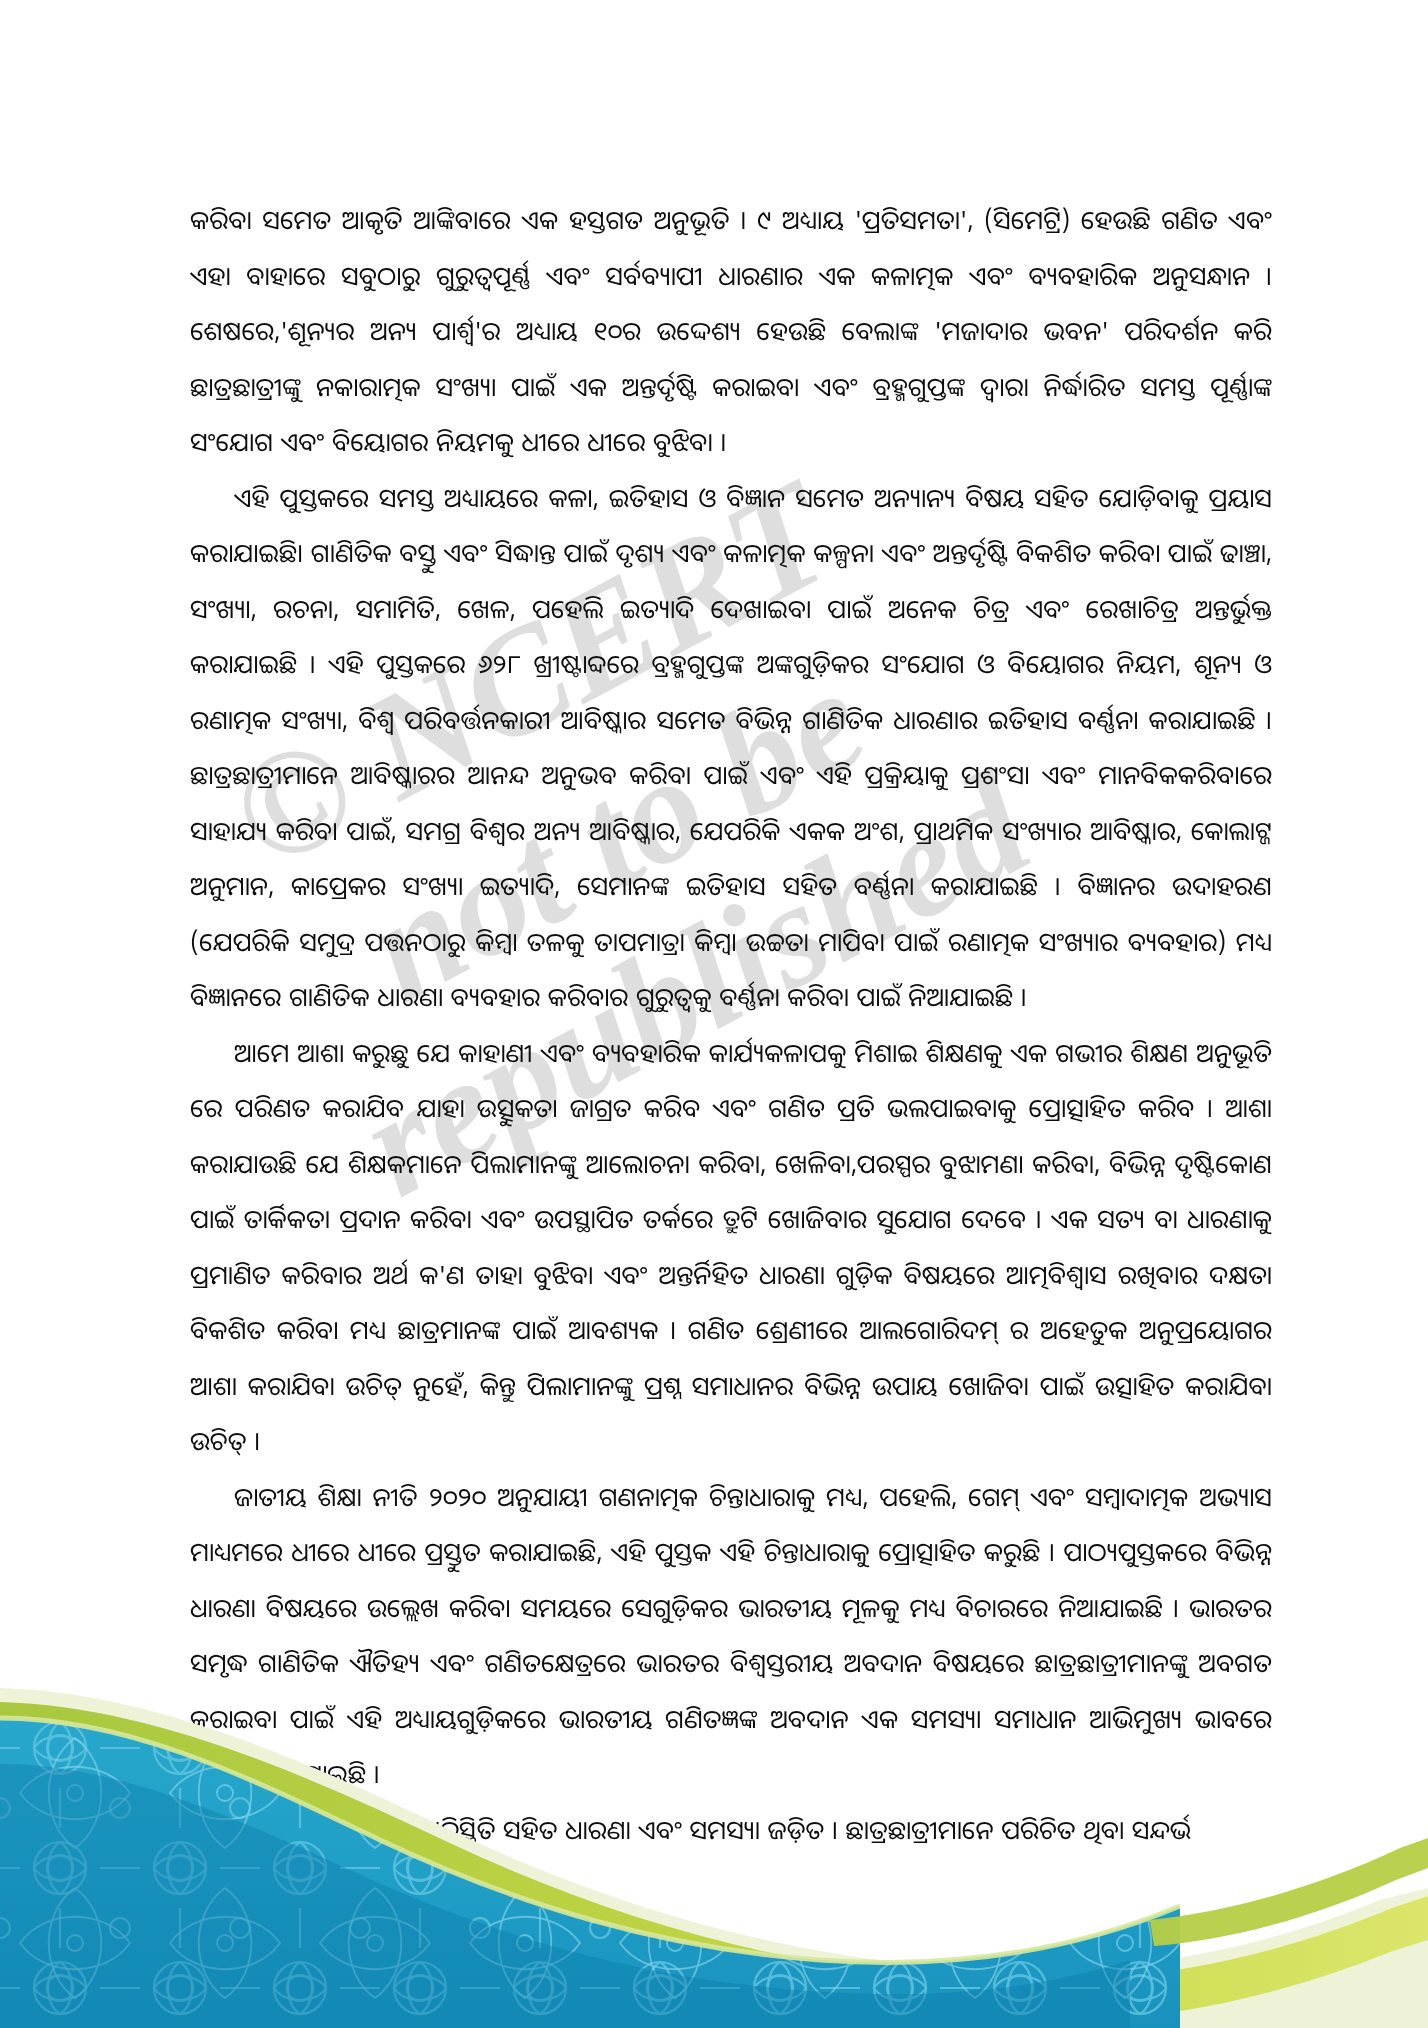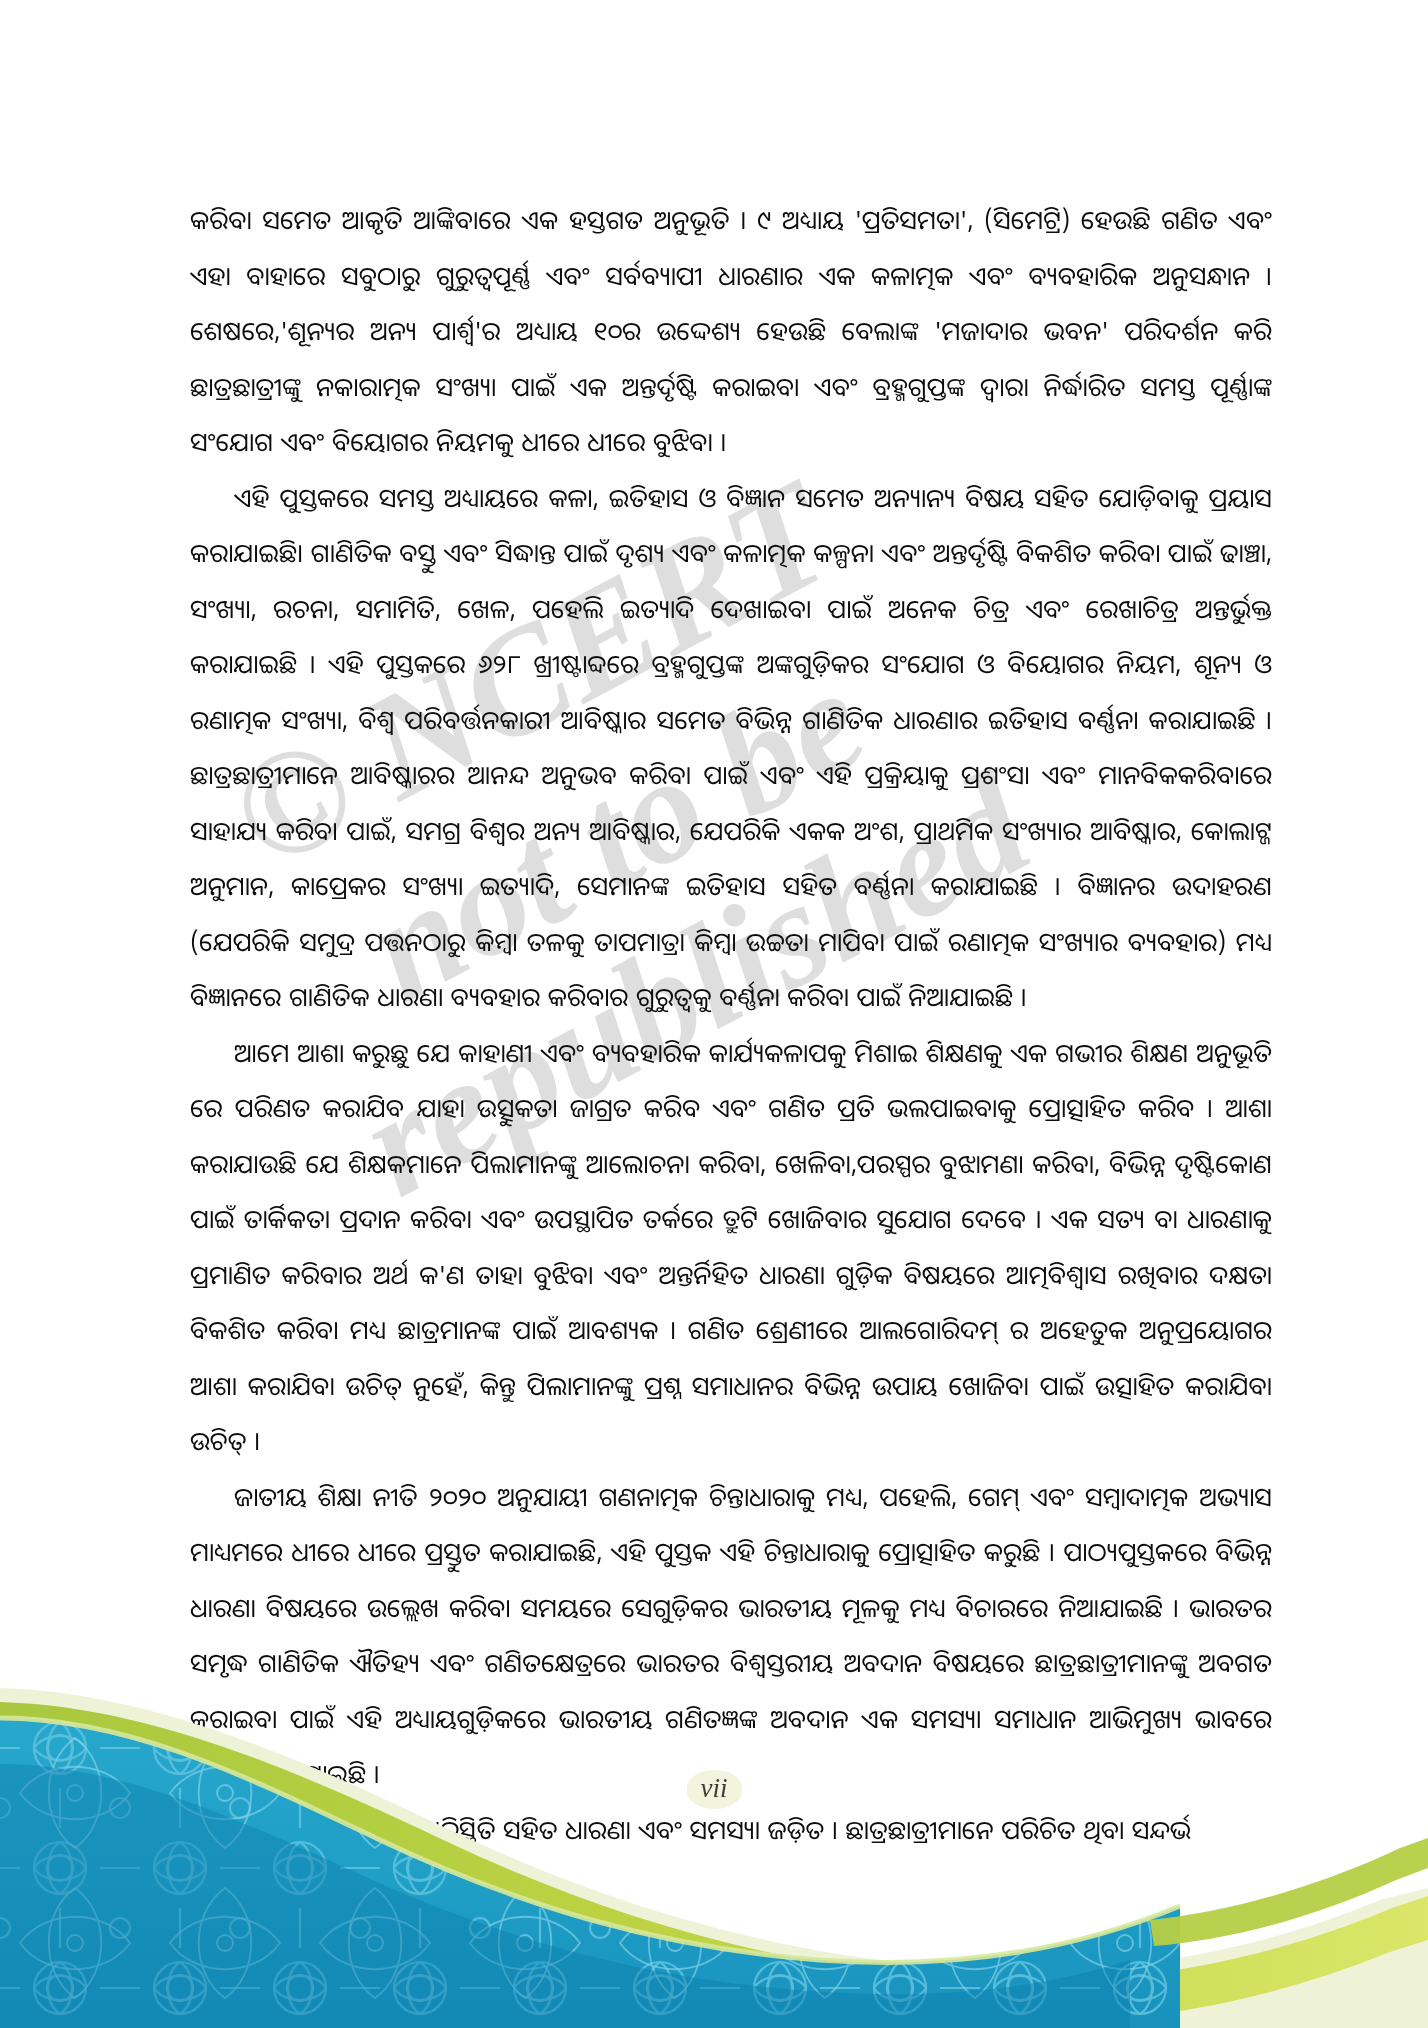--- a/index.html
+++ b/index.html
@@ -199,17 +199,14 @@
       <path d="M0 150 C 130 150, 250 210, 380 272
                C 520 338, 660 380, 820 392
                C 960 402, 1080 380, 1180 338" fill="none" stroke="#d7e89a" stroke-width="5" opacity="0.9"></path>
 
       <path d="M1150 352 C 1230 344, 1320 318, 1400 280
                L 1428 270 L 1428 300 L 1396 312
                C 1318 348, 1232 372, 1154 378 Z" fill="#b6ce46" opacity="0.95"></path>
     </svg>
   </div>
 
-  <div id="folio">
-    <span class="folio-num">vii</span>
-  </div>
 
 </div>
 
 </body></html>

